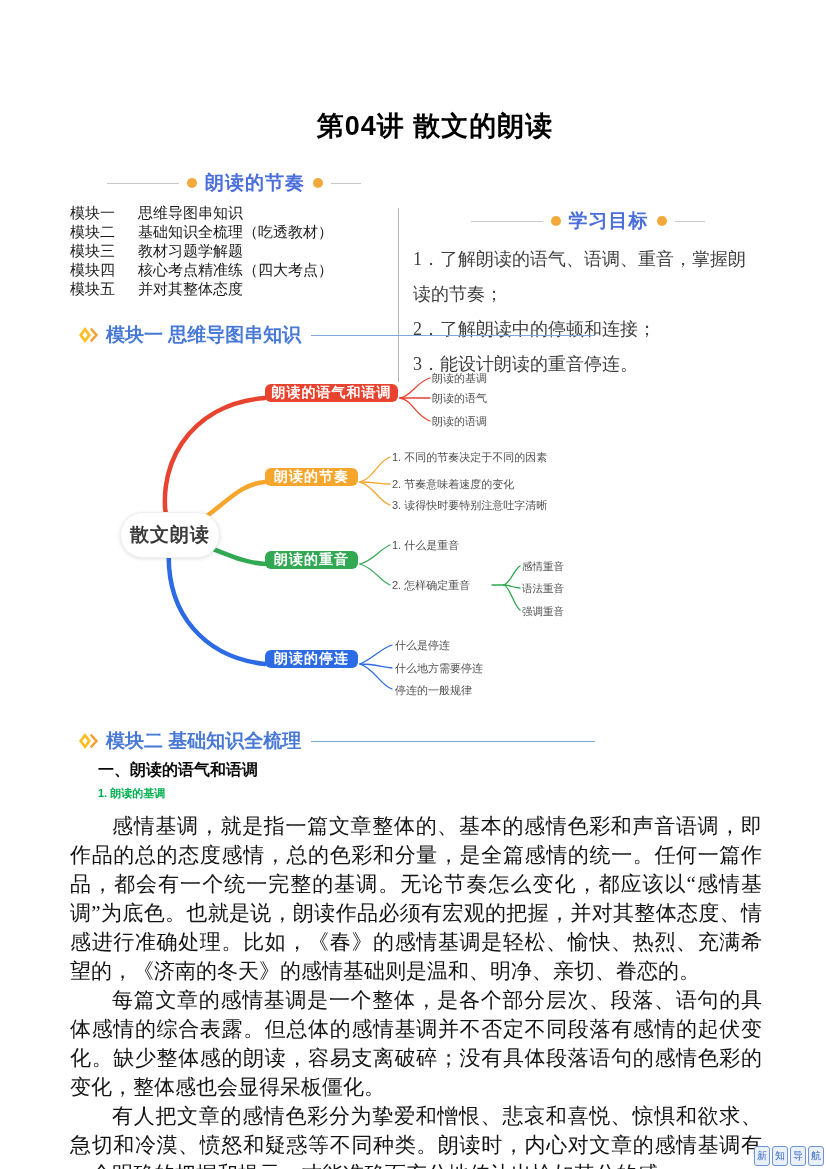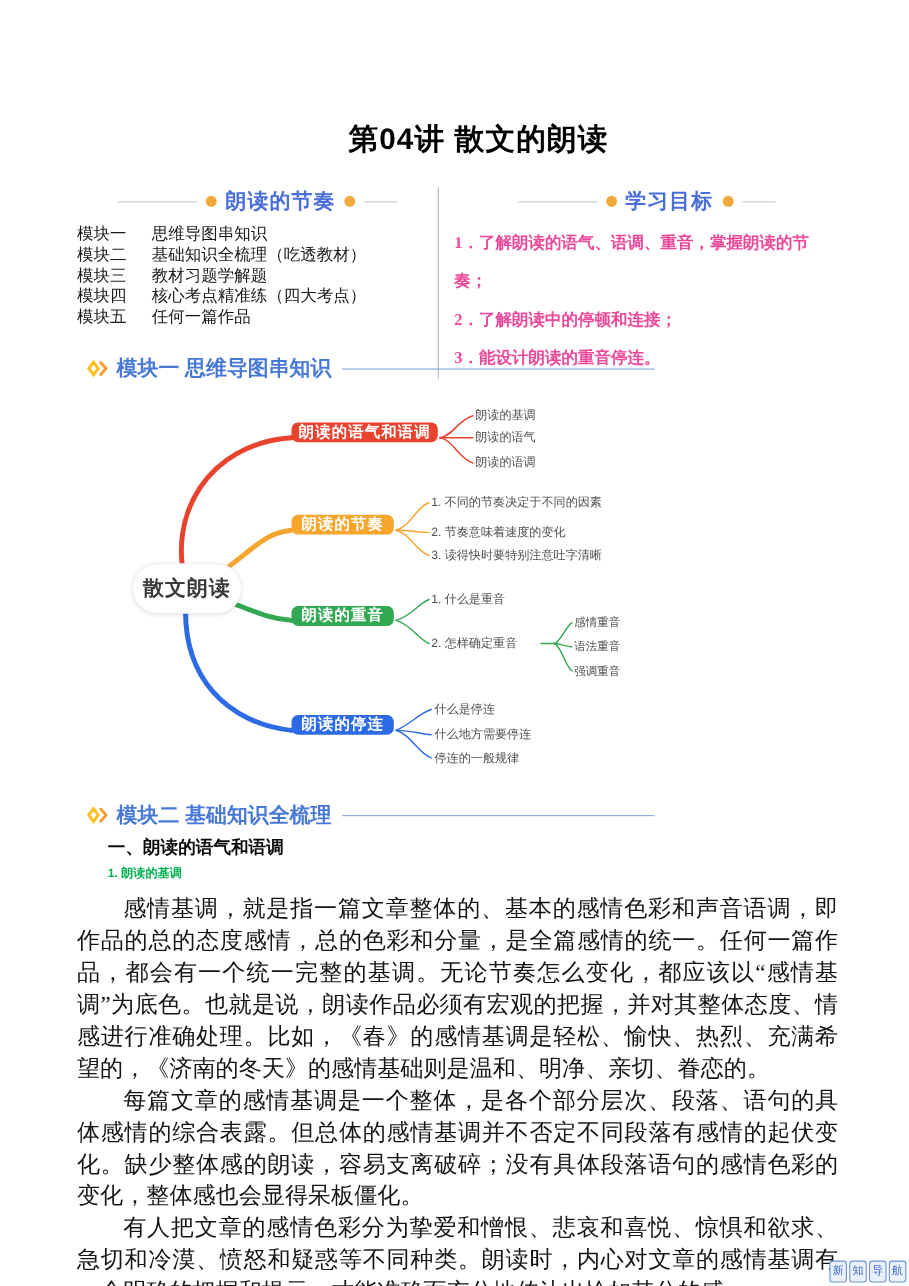--- a/index.html
+++ b/index.html
@@ -10,30 +10,30 @@
   }
   
   .page-title {
     position:absolute; top:108px; left:0; width:100%;
     text-align:center; font-size:27px; font-weight:bold; letter-spacing:1px;
     font-family:"Liberation Sans", sans-serif; color:#000;margin-left:22px;
   }
   
   .top-columns { position:absolute; top:170px; left:70px; width:692px; display:flex; }
   .col-left  { width:328px; }
-  .col-right { flex:1; border-left:1px solid #b3b3b3; padding-left:14px; }
+  .col-right { flex:1; border-left:1px solid #b3b3b3; padding-left:14px;margin-top:38px; }
   .fancy-header { display:flex; align-items:center; justify-content:center; margin-bottom:8px; }
   .fancy-header .rule { height:1px; background:#c9c9c9; }
   .rule-l { width:72px; } .rule-r { width:30px; }
   .fancy-header .dot { width:10px; height:10px; border-radius:50%; background:#F2A93B; margin:0 8px; }
   .fancy-header .htext { font-size:19px; font-weight:bold; color:#4A6EDB; letter-spacing:1px; }
   .nav-list { font-family:"Liberation Serif", serif; font-size:15px; line-height:19px; color:#1a1a1a; }
   .nav-row { display:flex; }
   .nav-row .nav-label { width:68px; flex:none; }
-  .obj-list { font-family:"Liberation Serif", serif; font-size:15px; line-height:35px; color:#ec4899;font-weight:bold; }
+  .obj-list { font-family:"Liberation Serif", serif; font-size:18px; line-height:35px; color:#404040; }
   
   .section-header { position:absolute; left:78px; width:517px; display:flex; align-items:center; }
   .section-header .stitle { font-size:19px; font-weight:bold; color:#4879D6; margin-left:6px; white-space:nowrap; }
   .section-header .srule { flex:1; height:1px; background:#7FA8E0; margin-left:10px; }
   #sec1 { top:322px; }
   #sec2 { top:728px; }
   
   #mindmap { position:absolute; top:358px; left:80px; width:560px; height:350px; }
   #mindmap svg.connectors { position:absolute; inset:0; z-index:0; }
   .mm-root {
@@ -92,21 +92,21 @@
       <div class="nav-row">
         <span class="nav-label">模块三</span>
         <span>教材习题学解题</span>
       </div>
       <div class="nav-row">
         <span class="nav-label">模块四</span>
         <span>核心考点精准练（四大考点）</span>
       </div>
       <div class="nav-row">
         <span class="nav-label">模块五</span>
-        <span>任何一篇作品</span>
+        <span>并对其整体态度</span>
       </div>
     </div>
   </div>
   <div class="col-right">
     <div class="fancy-header">
       <span class="rule rule-l"></span>
       <span class="dot"></span>
       <span class="htext">学习目标</span>
       <span class="dot"></span>
       <span class="rule rule-r"></span>

